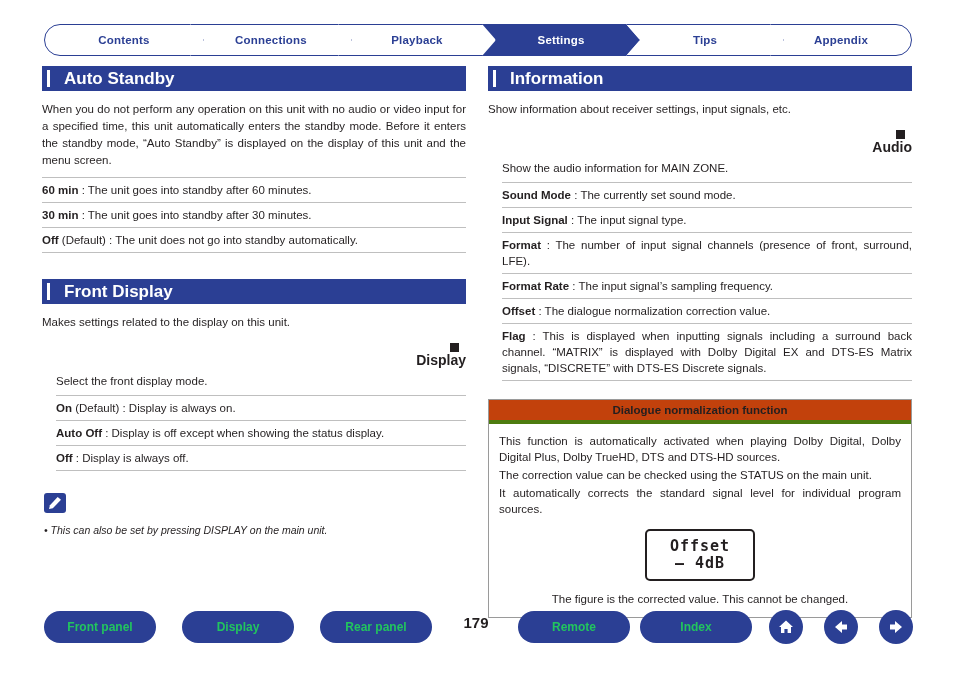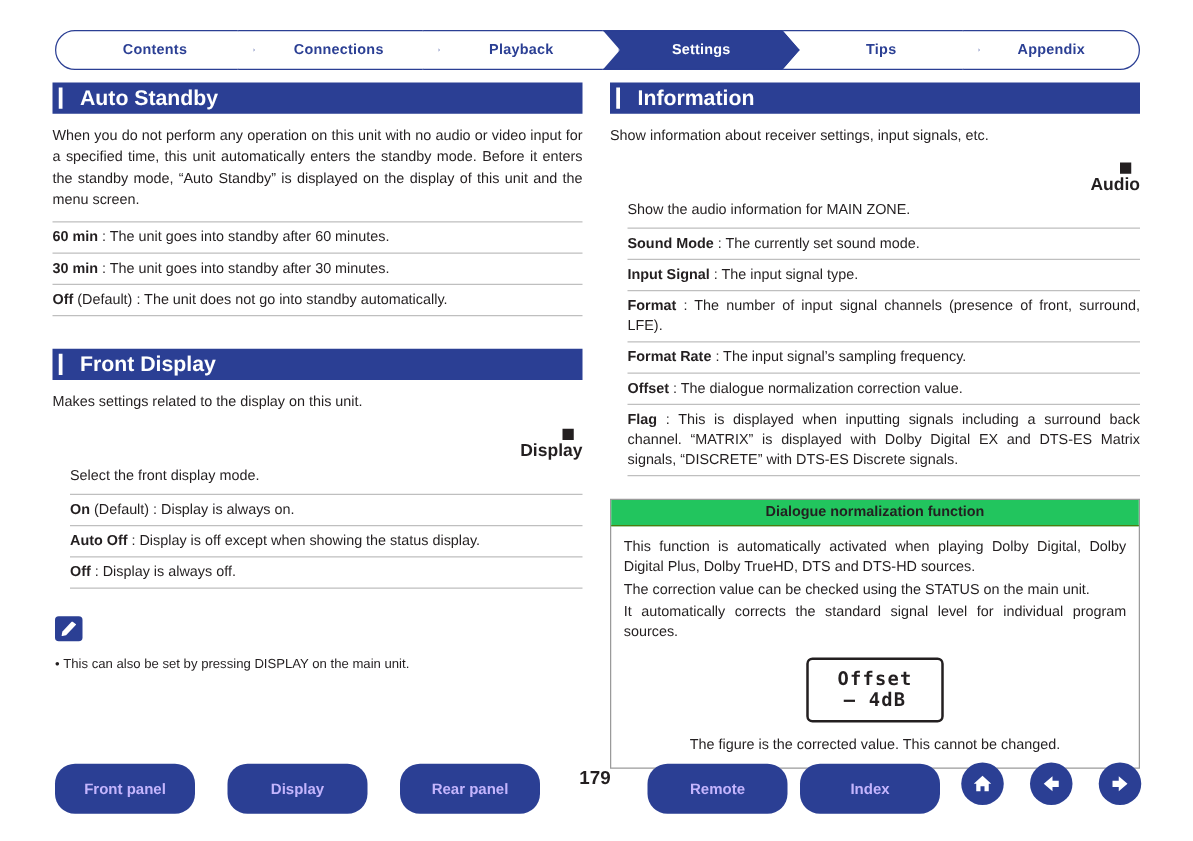--- a/index.html
+++ b/index.html
@@ -118,20 +118,21 @@
     text-align: justify;
   }
   .defrow.last { border-bottom: 1px solid #bfbfbf; }
   .defrow b { font-weight: bold; }
   .defrow .deflt { font-weight: normal; }
 
   
   .note {
     margin-top: 22px;
     padding-left: 2px;
+    font-style: italic;
   }
   .note-icon {
     width: 22px; height: 20px;
     background: #2b3f94;
     border-radius: 3px;
     position: relative;
     display: inline-block;
   }
   .note-icon::after {
     content: "";
@@ -146,22 +147,22 @@
     margin-top: 6px;
     line-height: 15px;
   }
 
   
   .dlgbox {
     border: 1px solid #9a9a9a;
     margin-top: 18px;
   }
   .dlgbox-head {
-    background: #22c55e;
-    border-bottom: 1px solid #4d7c0f;
+    background: #c2410c;
+    border-bottom: 4px solid #4d7c0f;
     text-align: center;
     font-size: 11.5px;
     font-weight: bold;
     padding: 4px 0;
   }
   .dlgbox-body {
     padding: 9px 10px 10px 10px;
     font-size: 11.5px;
     line-height: 16px;
     text-align: justify;
@@ -189,24 +190,24 @@
   .dlg-caption {
     text-align: center;
     font-size: 11.5px;
     margin-top: 2px;
   }
 
   
   .footer { position: absolute; left: 0; top: 608px; width: 954px; height: 40px; }
   .fbtn {
     position: absolute;
-    height: 40px;
+    height: 32px;
     border-radius: 16px;
     background: #2b3f94;
-    color: #c4b5fd;
+    color: #22c55e;
     font-size: 12px;
     font-weight: bold;
     display: flex;
     align-items: center;
     justify-content: center;
   }
   .pagenum {
     position: absolute;
     left: 452px;
     top: 6px;

